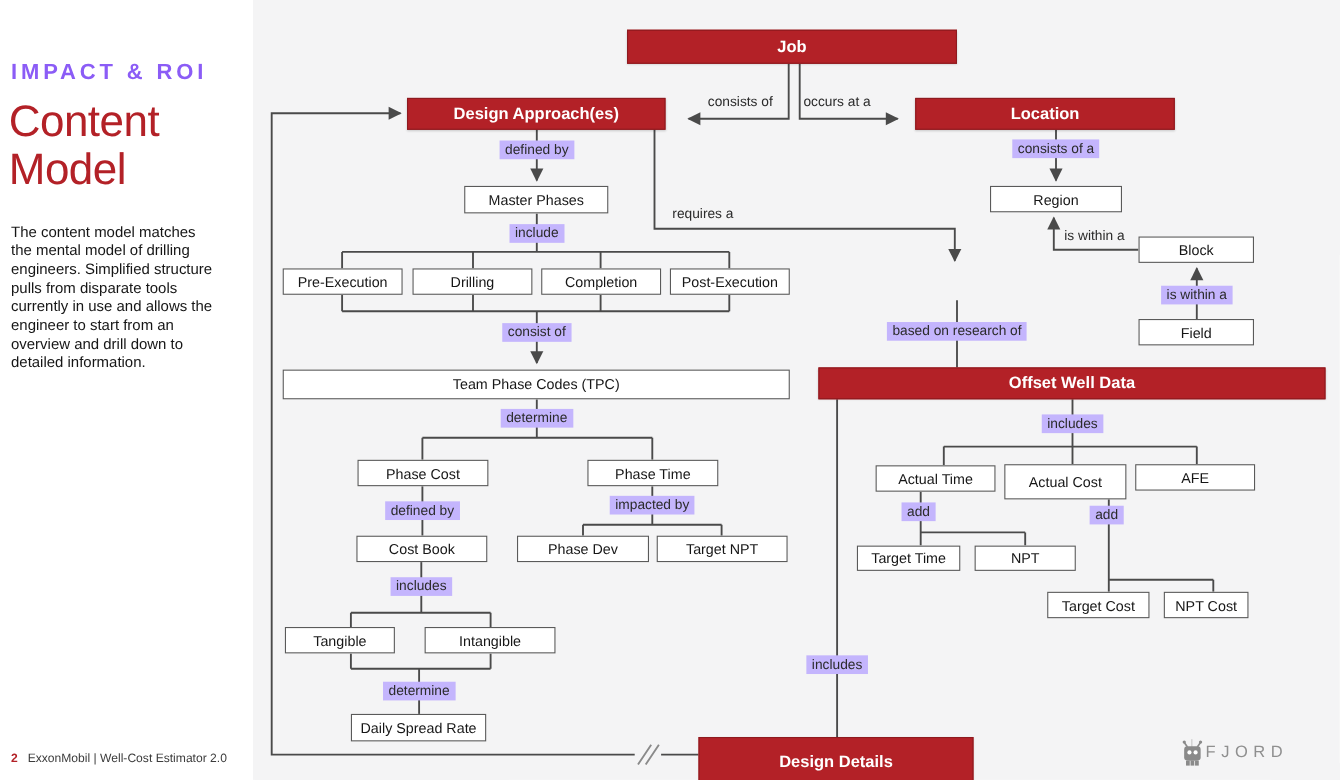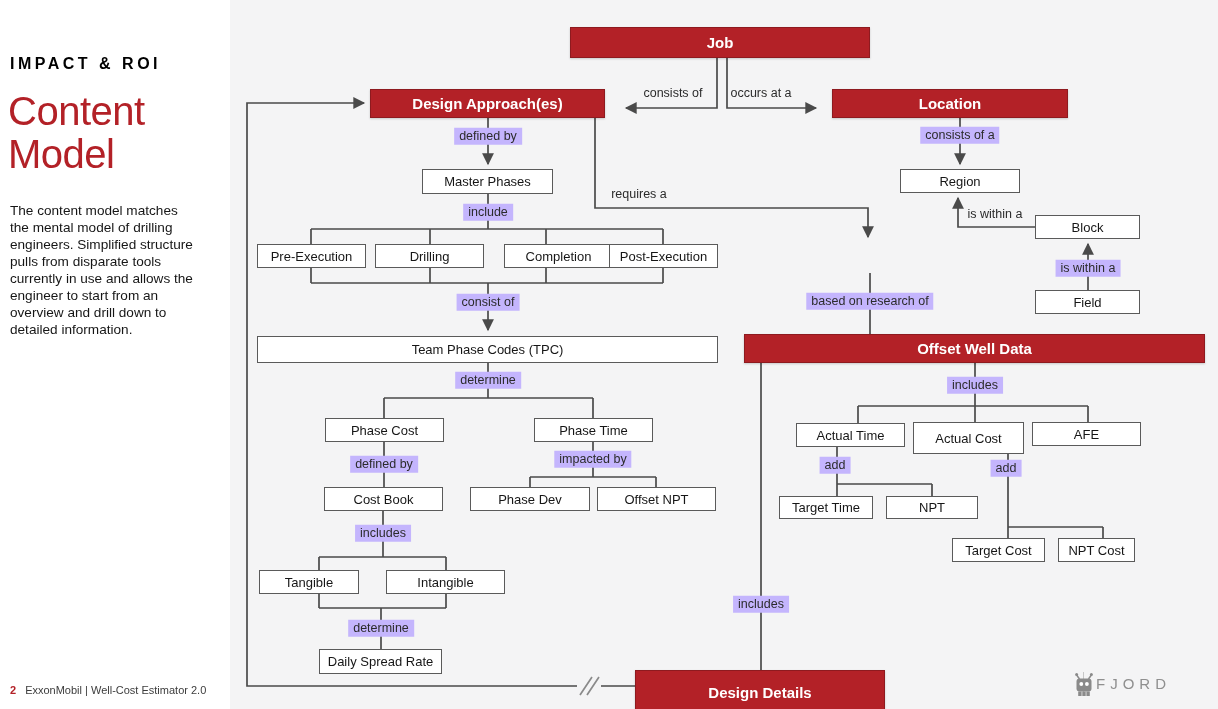--- a/index.html
+++ b/index.html
@@ -3,22 +3,22 @@
 <meta charset="utf-8">
 <style>
   html,body{margin:0;padding:0;}
   body{
     width:1218px;height:709px;position:relative;overflow:hidden;
     font-family:"Liberation Sans","DejaVu Sans",sans-serif;
     background:#ffffff;
   }
   
   .sidebar{position:absolute;left:0;top:0;width:230px;height:709px;background:#ffffff;}
-  .eyebrow{position:absolute;left:10px;top:55px;font-size:16px;font-weight:bold;
-    letter-spacing:3.5px;color:#000000;}
+  .eyebrow{position:absolute;left:10px;top:55px;font-size:20px;font-weight:bold;
+    letter-spacing:3.5px;color:#8b5cf6;}
   .title{position:absolute;left:8px;top:90px;width:175px;font-size:40px;line-height:1.07;
     color:#b32127;letter-spacing:-0.5px;}
   .description{position:absolute;left:10px;top:203px;width:186px;font-size:13.6px;
     line-height:1.25;color:#161616;}
   .footer{position:absolute;left:10px;top:684px;font-size:11px;color:#3c3c3c;}
   .page-number{color:#b32127;font-weight:bold;margin-right:9px;}
   
   .canvas{position:absolute;left:230px;top:0;width:988px;height:709px;background:#f4f4f5;}
   .canvas svg{position:absolute;left:0;top:0;}
   .node{position:absolute;display:flex;align-items:center;justify-content:center;
@@ -91,28 +91,28 @@
   <div class="node red" style="left:602px;top:89px;width:236px;height:29px">Location</div>
   <div class="node red" style="left:514px;top:334px;width:461px;height:29px">Offset Well Data</div>
   <div class="node red" style="left:405px;top:670px;width:250px;height:44px">Design Details</div>
 
   <div class="node white" style="left:192px;top:169px;width:131px;height:25px">Master Phases</div>
   <div class="node white" style="left:670px;top:169px;width:120px;height:24px">Region</div>
   <div class="node white" style="left:805px;top:215px;width:105px;height:24px">Block</div>
   <div class="node white" style="left:805px;top:290px;width:105px;height:24px">Field</div>
   <div class="node white" style="left:27px;top:244px;width:109px;height:24px">Pre-Execution</div>
   <div class="node white" style="left:145px;top:244px;width:109px;height:24px">Drilling</div>
-  <div class="node white" style="left:274px;top:244px;width:109px;height:24px">Completion</div>
+  <div class="node white" style="left:262px;top:244px;width:109px;height:24px">Completion</div>
   <div class="node white" style="left:379px;top:244px;width:109px;height:24px">Post-Execution</div>
   <div class="node white" style="left:27px;top:336px;width:461px;height:27px">Team Phase Codes (TPC)</div>
   <div class="node white" style="left:95px;top:418px;width:119px;height:24px">Phase Cost</div>
   <div class="node white" style="left:304px;top:418px;width:119px;height:24px">Phase Time</div>
   <div class="node white" style="left:94px;top:487px;width:119px;height:24px">Cost Book</div>
   <div class="node white" style="left:240px;top:487px;width:120px;height:24px">Phase Dev</div>
-  <div class="node white" style="left:367px;top:487px;width:119px;height:24px">Offset NPT</div>
+  <div class="node white" style="left:367px;top:487px;width:119px;height:24px">Target NPT</div>
   <div class="node white" style="left:29px;top:570px;width:100px;height:24px">Tangible</div>
   <div class="node white" style="left:156px;top:570px;width:119px;height:24px">Intangible</div>
   <div class="node white" style="left:89px;top:649px;width:123px;height:25px">Daily Spread Rate</div>
   <div class="node white" style="left:566px;top:423px;width:109px;height:24px">Actual Time</div>
   <div class="node white" style="left:683px;top:422px;width:111px;height:32px">Actual Cost</div>
   <div class="node white" style="left:802px;top:422px;width:109px;height:24px">AFE</div>
   <div class="node white" style="left:549px;top:496px;width:94px;height:23px">Target Time</div>
   <div class="node white" style="left:656px;top:496px;width:92px;height:23px">NPT</div>
   <div class="node white" style="left:722px;top:538px;width:93px;height:24px">Target Cost</div>
   <div class="node white" style="left:828px;top:538px;width:77px;height:24px">NPT Cost</div>

